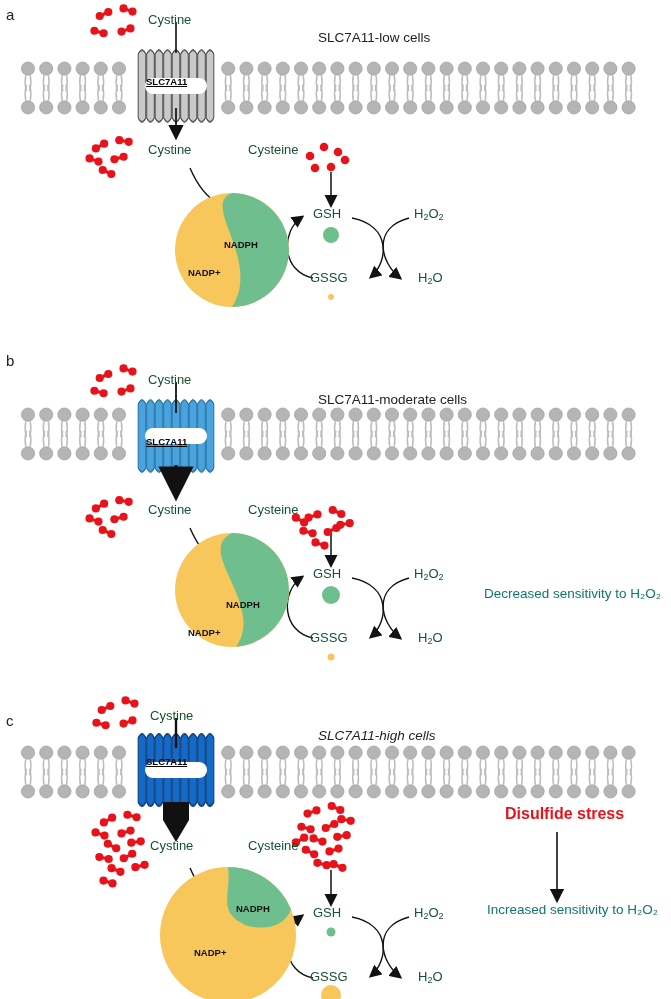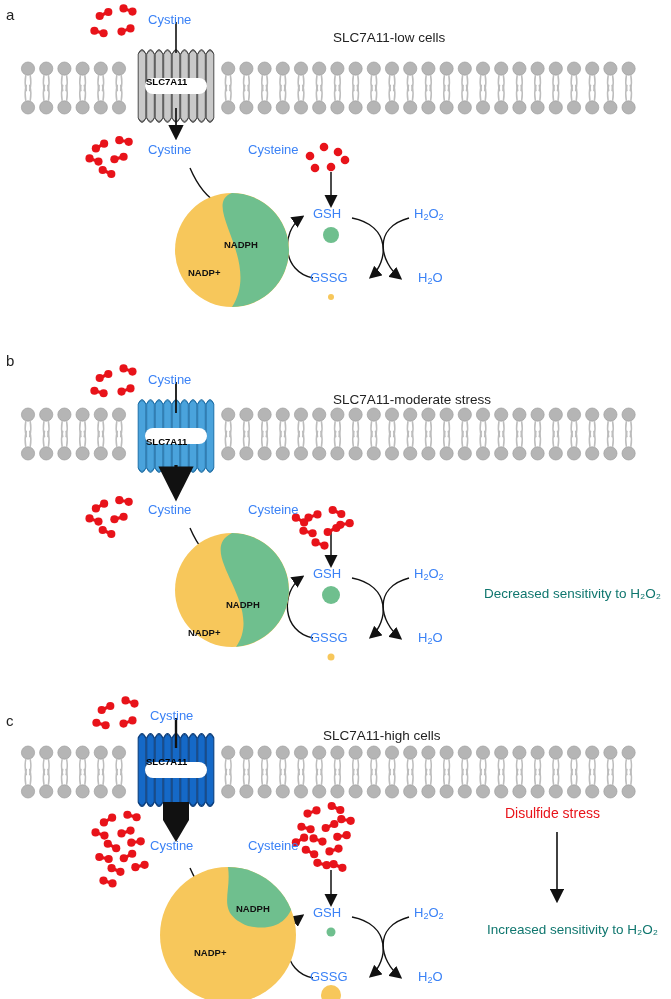--- a/index.html
+++ b/index.html
@@ -3,26 +3,26 @@
 <meta charset="utf-8">
 <style>
   html,body{margin:0;padding:0;background:#ffffff;}
   body{width:671px;height:999px;position:relative;
        font-family:"Liberation Sans", sans-serif;color:#1a1a1a;}
   .panel{position:absolute;left:0;width:671px;}
   #panel-a{top:0;height:340px;}
   #panel-b{top:340px;height:340px;}
   #panel-c{top:680px;height:319px;}
   .panel-letter{position:absolute;font-size:15px;color:#222;font-family:"Liberation Sans",sans-serif;}
-  .cell-title{position:absolute;font-size:13.5px;color:#222;white-space:nowrap;margin-left:15px;}
-  .lbl{position:absolute;font-size:13px;color:#3b82f6;white-space:nowrap;text-align:right;}
+  .cell-title{position:absolute;font-size:13.5px;color:#222;white-space:nowrap;}
+  .lbl{position:absolute;font-size:13px;color:#14532d;white-space:nowrap;text-align:right;}
   .lbl-sm{position:absolute;font-size:9.5px;color:#111;white-space:nowrap;font-weight:bold;}
-  .tname{position:absolute;font-size:9.5px;font-weight:bold;color:#000;white-space:nowrap;}
+  .tname{position:absolute;font-size:9.5px;font-weight:bold;color:#000;white-space:nowrap;text-decoration:underline;}
   .outcome{position:absolute;font-size:13.5px;color:#0f766e;white-space:nowrap;}
-  .stress{position:absolute;font-size:14px;font-weight:normal;white-space:nowrap;}
+  .stress{position:absolute;font-size:16px;font-weight:bold;white-space:nowrap;}
   svg{position:absolute;left:0;top:0;overflow:visible;}
   sub{font-size:70%;vertical-align:baseline;position:relative;top:2px;}
 </style>
 </head>
 <body>
 
 <div class="panel" id="panel-a">
   <div class="panel-letter" style="left:6px;top:6px;">a</div>
   <div class="cell-title" style="left:318px;top:30px;">SLC7A11-low cells</div>
 
@@ -352,21 +352,21 @@
   <div class="lbl-sm" style="left:224px;top:239px;">NADPH</div>
   <div class="lbl-sm" style="left:188px;top:267px;">NADP+</div>
   <div class="lbl" style="left:313px;top:206px;">GSH</div>
   <div class="lbl" style="left:310px;top:270px;">GSSG</div>
   <div class="lbl" style="left:414px;top:206px;">H<sub>2</sub>O<sub>2</sub></div>
   <div class="lbl" style="left:418px;top:270px;">H<sub>2</sub>O</div>
 </div>
 
 <div class="panel" id="panel-b">
   <div class="panel-letter" style="left:6px;top:12px;">b</div>
-  <div class="cell-title" style="left:318px;top:52px;">SLC7A11-moderate stress</div>
+  <div class="cell-title" style="left:318px;top:52px;">SLC7A11-moderate cells</div>
 
   <svg width="671" height="340">
     <defs>
       <clipPath id="clipCircB2">
           <circle cx="232" cy="250" r="57"></circle>
         </clipPath>
     </defs>
     <g id="bilayerB">
         <circle cx="28" cy="74.6" r="6.6" fill="#B5B5B5" stroke="#9d9d9d" stroke-width="0.7"></circle>
         <path d="M25.8,81.19999999999999 q-1.6,8 0.6,16" fill="none" stroke="#bdbdbd" stroke-width="1.5"></path>
@@ -684,21 +684,21 @@
   <div class="lbl" style="left:313px;top:226px;">GSH</div>
   <div class="lbl" style="left:310px;top:290px;">GSSG</div>
   <div class="lbl" style="left:414px;top:226px;">H<sub>2</sub>O<sub>2</sub></div>
   <div class="lbl" style="left:418px;top:290px;">H<sub>2</sub>O</div>
 
   <div class="outcome" style="left:484px;top:246px;">Decreased sensitivity to H₂O₂</div>
 </div>
 
 <div class="panel" id="panel-c">
   <div class="panel-letter" style="left:6px;top:32px;">c</div>
-  <div class="cell-title" style="left:308px;top:48px;">SLC7A11-high cells</div>
+  <div class="cell-title" style="left:318px;top:48px;font-style:italic;">SLC7A11-high cells</div>
 
   <svg width="671" height="319">
     <defs>
       <clipPath id="clipCircC2">
           <circle cx="228" cy="255" r="68"></circle>
         </clipPath>
     </defs>
     <g id="bilayerC">
         <circle cx="28" cy="72.6" r="6.6" fill="#B5B5B5" stroke="#9d9d9d" stroke-width="0.7"></circle>
         <path d="M25.8,79.19999999999999 q-1.6,8 0.6,16" fill="none" stroke="#bdbdbd" stroke-width="1.5"></path>
@@ -1047,14 +1047,14 @@
   <div class="lbl" style="left:150px;top:158px;">Cystine</div>
   <div class="lbl" style="left:248px;top:158px;">Cysteine</div>
   <div class="lbl-sm" style="left:236px;top:223px;">NADPH</div>
   <div class="lbl-sm" style="left:194px;top:267px;">NADP+</div>
   <div class="lbl" style="left:313px;top:225px;">GSH</div>
   <div class="lbl" style="left:310px;top:289px;">GSSG</div>
   <div class="lbl" style="left:414px;top:225px;">H<sub>2</sub>O<sub>2</sub></div>
   <div class="lbl" style="left:418px;top:289px;">H<sub>2</sub>O</div>
 
   <div class="stress" style="left:505px;top:125px;color:#E8131A;">Disulfide stress</div>
-  <div class="outcome" style="left:487px;top:242px;text-align:center;">Increased sensitivity to H₂O₂</div>
+  <div class="outcome" style="left:487px;top:222px;text-align:center;">Increased sensitivity to H₂O₂</div>
 </div>
 
 </body></html>

